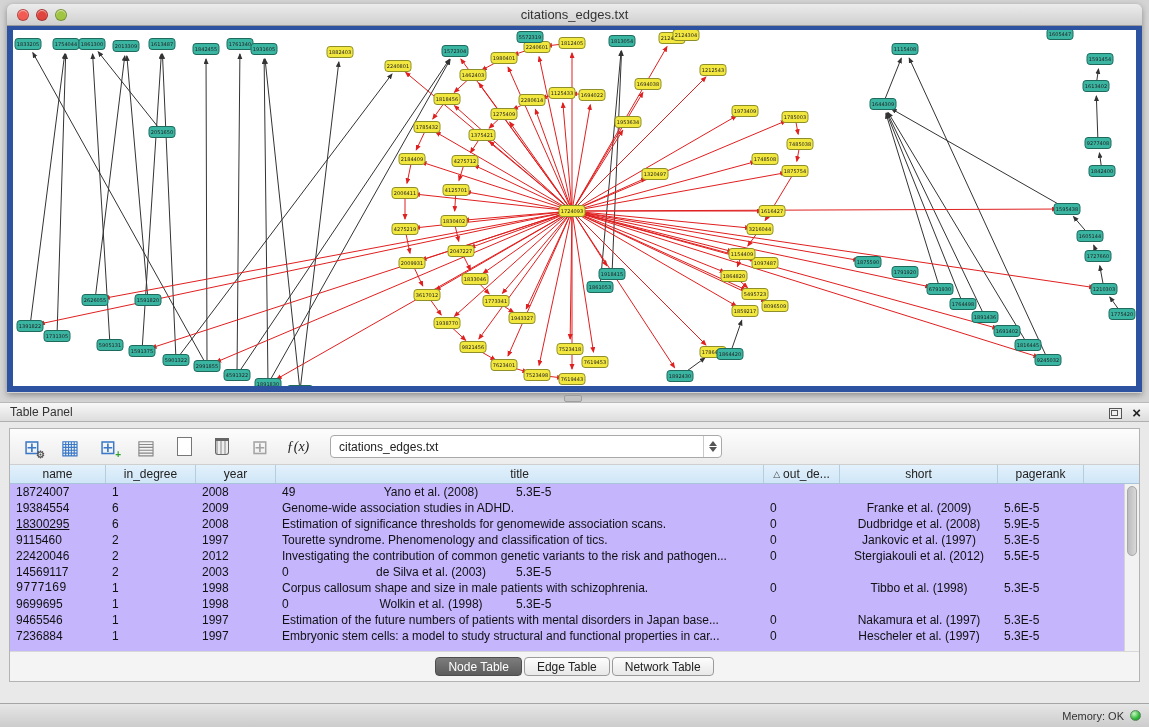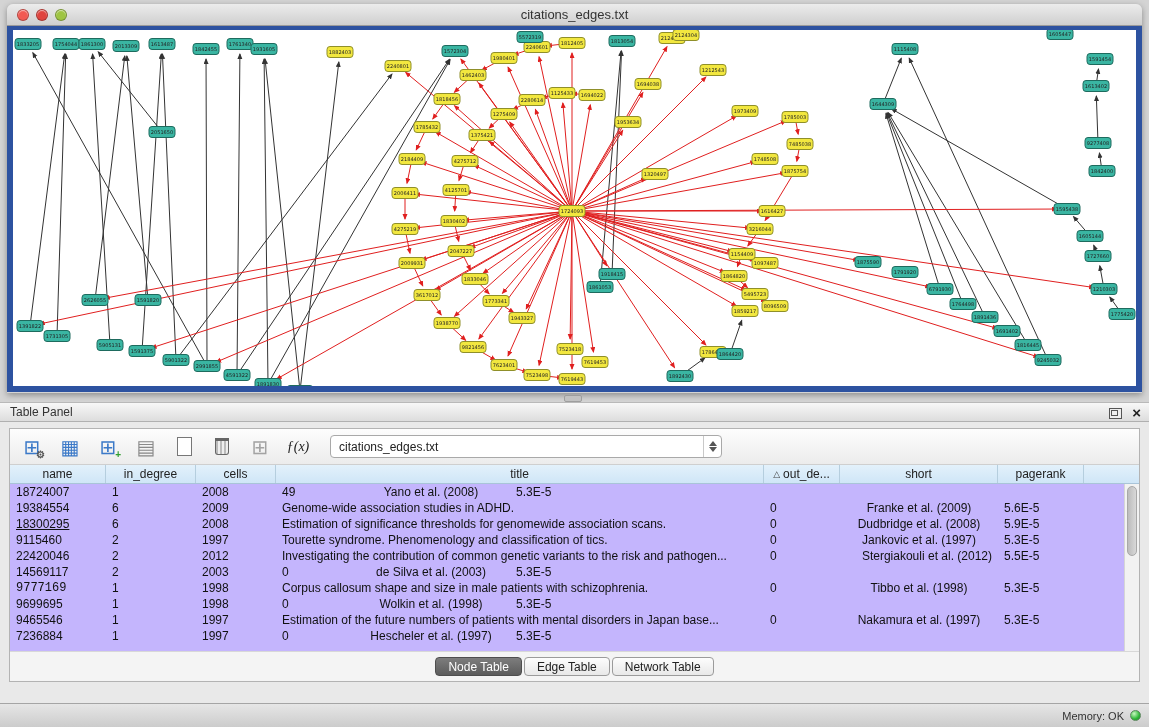--- a/index.html
+++ b/index.html
@@ -690,21 +690,21 @@
       </div>
       <div class="table-area">
         <div class="thead">
             <div class="th" style="width: 96px;">
               <span>name</span>
             </div>
             <div class="th" style="width: 90px;">
               <span>in_degree</span>
             </div>
             <div class="th" style="width: 80px;">
-              <span>cells</span>
+              <span>year</span>
             </div>
             <div class="th" style="width: 488px;">
               <span>title</span>
             </div>
             <div class="th" style="width: 76px;">
               <span class="sort">△</span>
               <span>out_de...</span>
             </div>
             <div class="th" style="width: 158px;">
               <span>short</span>
@@ -749,21 +749,21 @@
               <div class="td" style="width: 76px;">0</div>
               <div class="td" style="width: 158px; text-align: center;">Jankovic et al. (1997)</div>
               <div class="td" style="width: 86px;">5.3E-5</div>
             </div>
             <div class="tr">
               <div class="td" style="width: 96px;">22420046</div>
               <div class="td" style="width: 90px;">2</div>
               <div class="td" style="width: 80px;">2012</div>
               <div class="td" style="width: 488px;">Investigating the contribution of common genetic variants to the risk and pathogen...</div>
               <div class="td" style="width: 76px;">0</div>
-              <div class="td" style="width: 158px; text-align: right;">Stergiakouli et al. (2012)</div>
+              <div class="td" style="width: 158px; text-align: center;">Stergiakouli et al. (2012)</div>
               <div class="td" style="width: 86px;">5.5E-5</div>
             </div>
             <div class="tr">
               <div class="td" style="width: 96px;">14569117</div>
               <div class="td" style="width: 90px;">2</div>
               <div class="td" style="width: 80px;">2003</div>
               <div class="td" style="width: 76px;">0</div>
               <div class="td" style="width: 158px; text-align: center;">de Silva et al. (2003)</div>
               <div class="td" style="width: 86px;">5.3E-5</div>
             </div>
@@ -790,20 +790,21 @@
               <div class="td" style="width: 80px;">1997</div>
               <div class="td" style="width: 488px;">Estimation of the future numbers of patients with mental disorders in Japan base...</div>
               <div class="td" style="width: 76px;">0</div>
               <div class="td" style="width: 158px; text-align: center;">Nakamura et al. (1997)</div>
               <div class="td" style="width: 86px;">5.3E-5</div>
             </div>
             <div class="tr">
               <div class="td" style="width: 96px;">7236884</div>
               <div class="td" style="width: 90px;">1</div>
               <div class="td" style="width: 80px;">1997</div>
+              <div class="td" style="width: 488px;">Embryonic stem cells: a model to study structural and functional properties in car...</div>
               <div class="td" style="width: 76px;">0</div>
               <div class="td" style="width: 158px; text-align: center;">Hescheler et al. (1997)</div>
               <div class="td" style="width: 86px;">5.3E-5</div>
             </div>
           </div>
         <div class="vscroll">
           <div class="vthumb"></div>
         </div>
       </div>
       <div class="tabs-strip">

